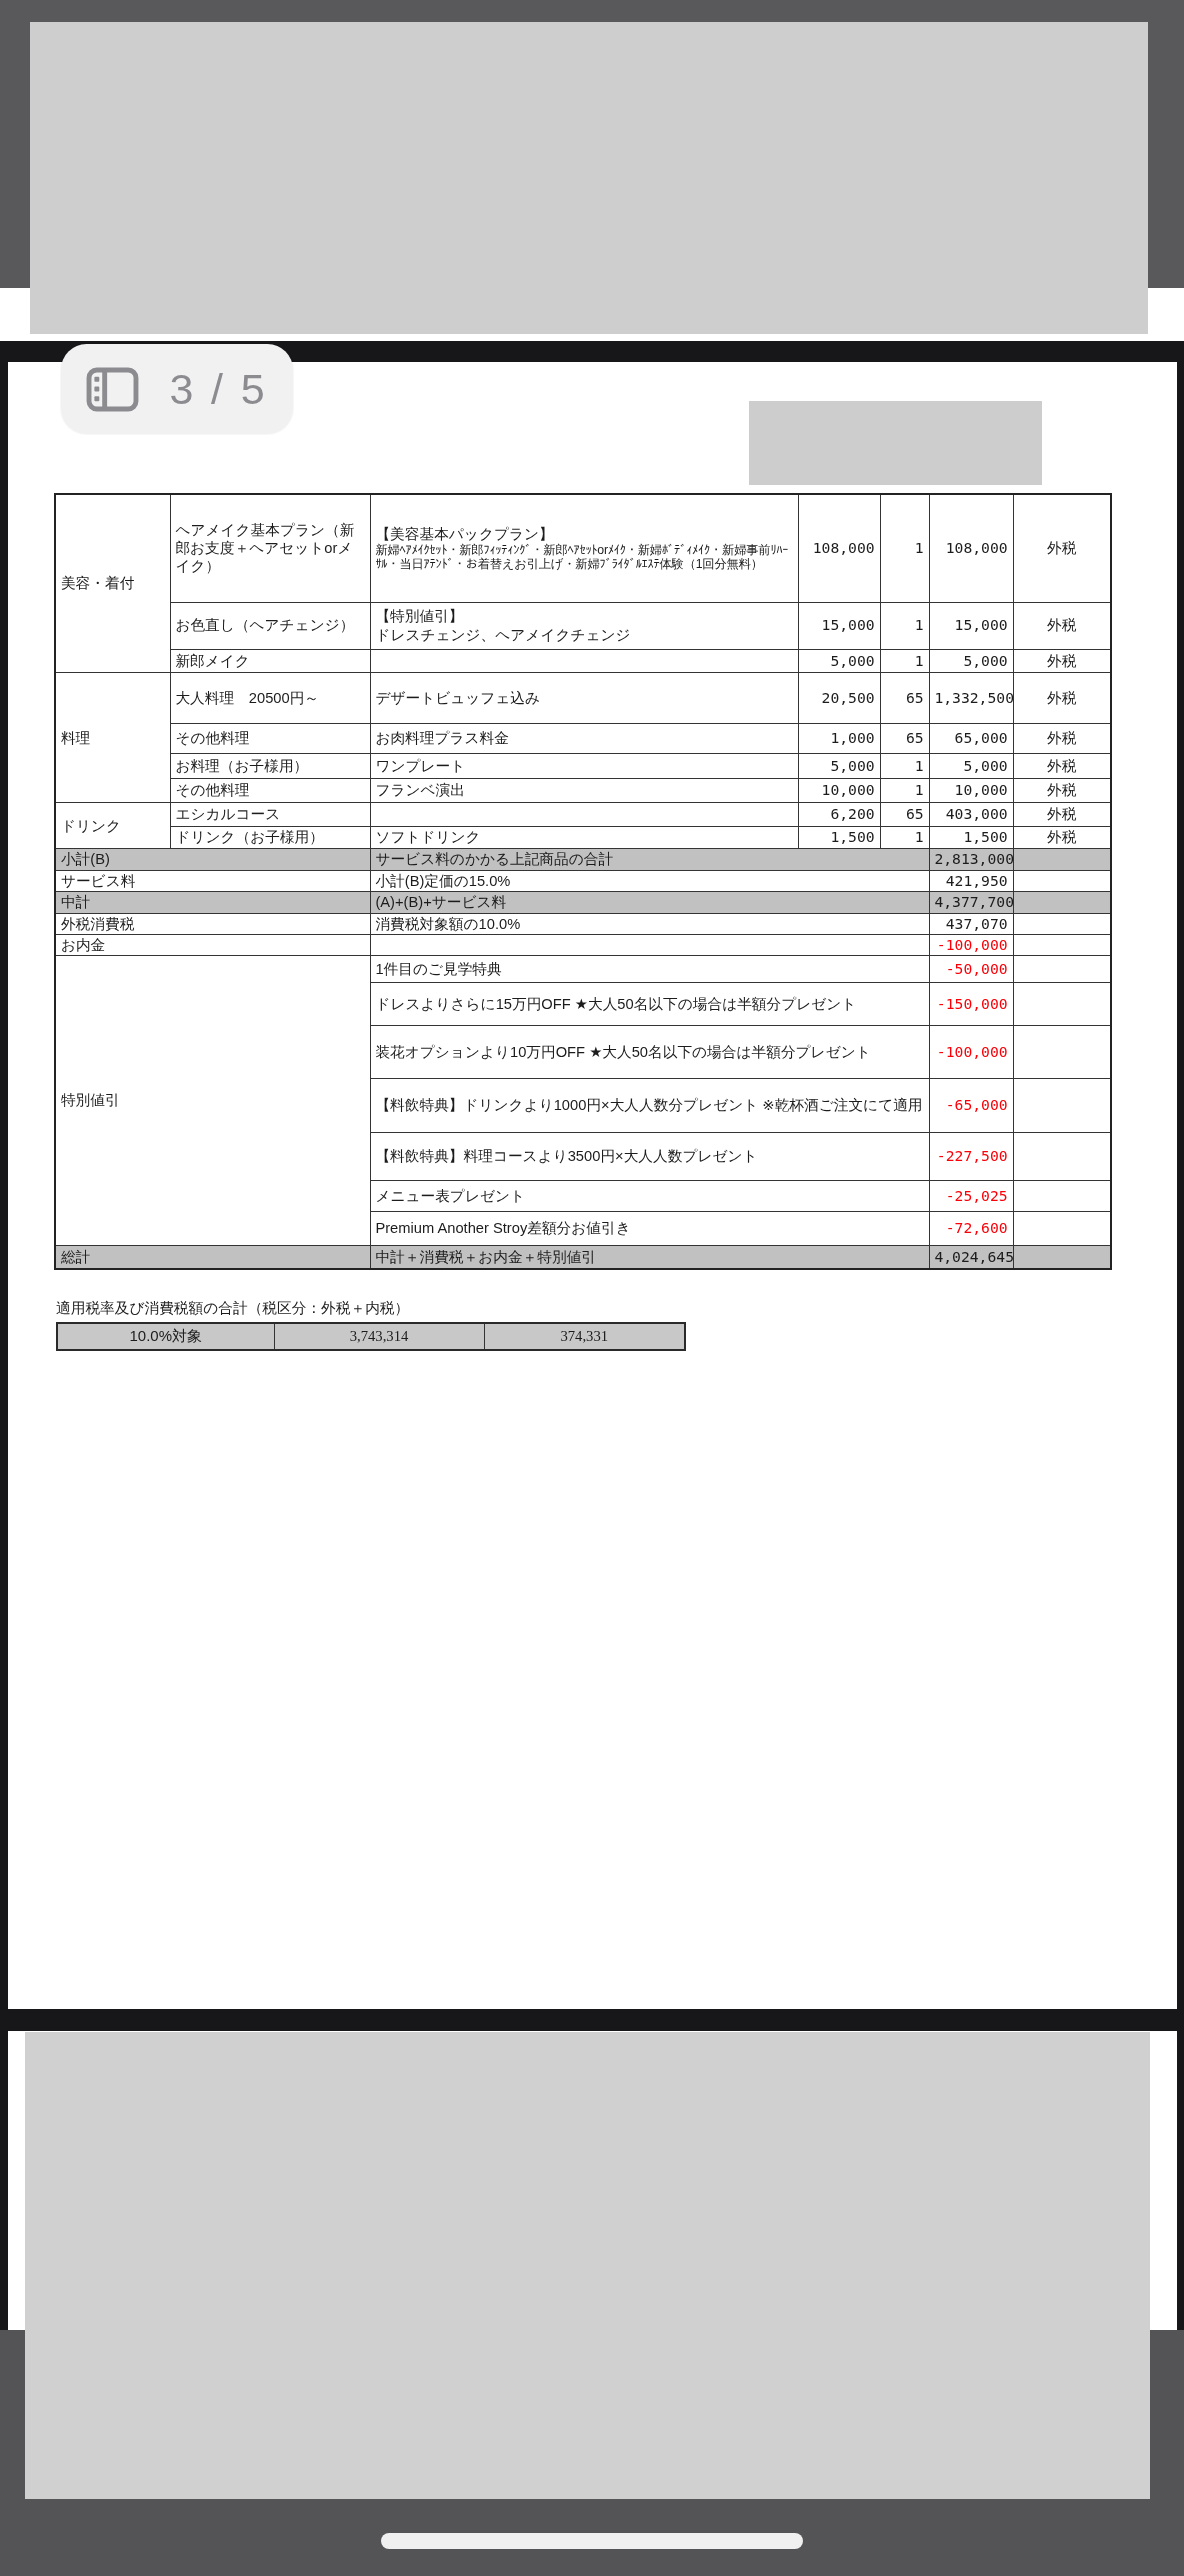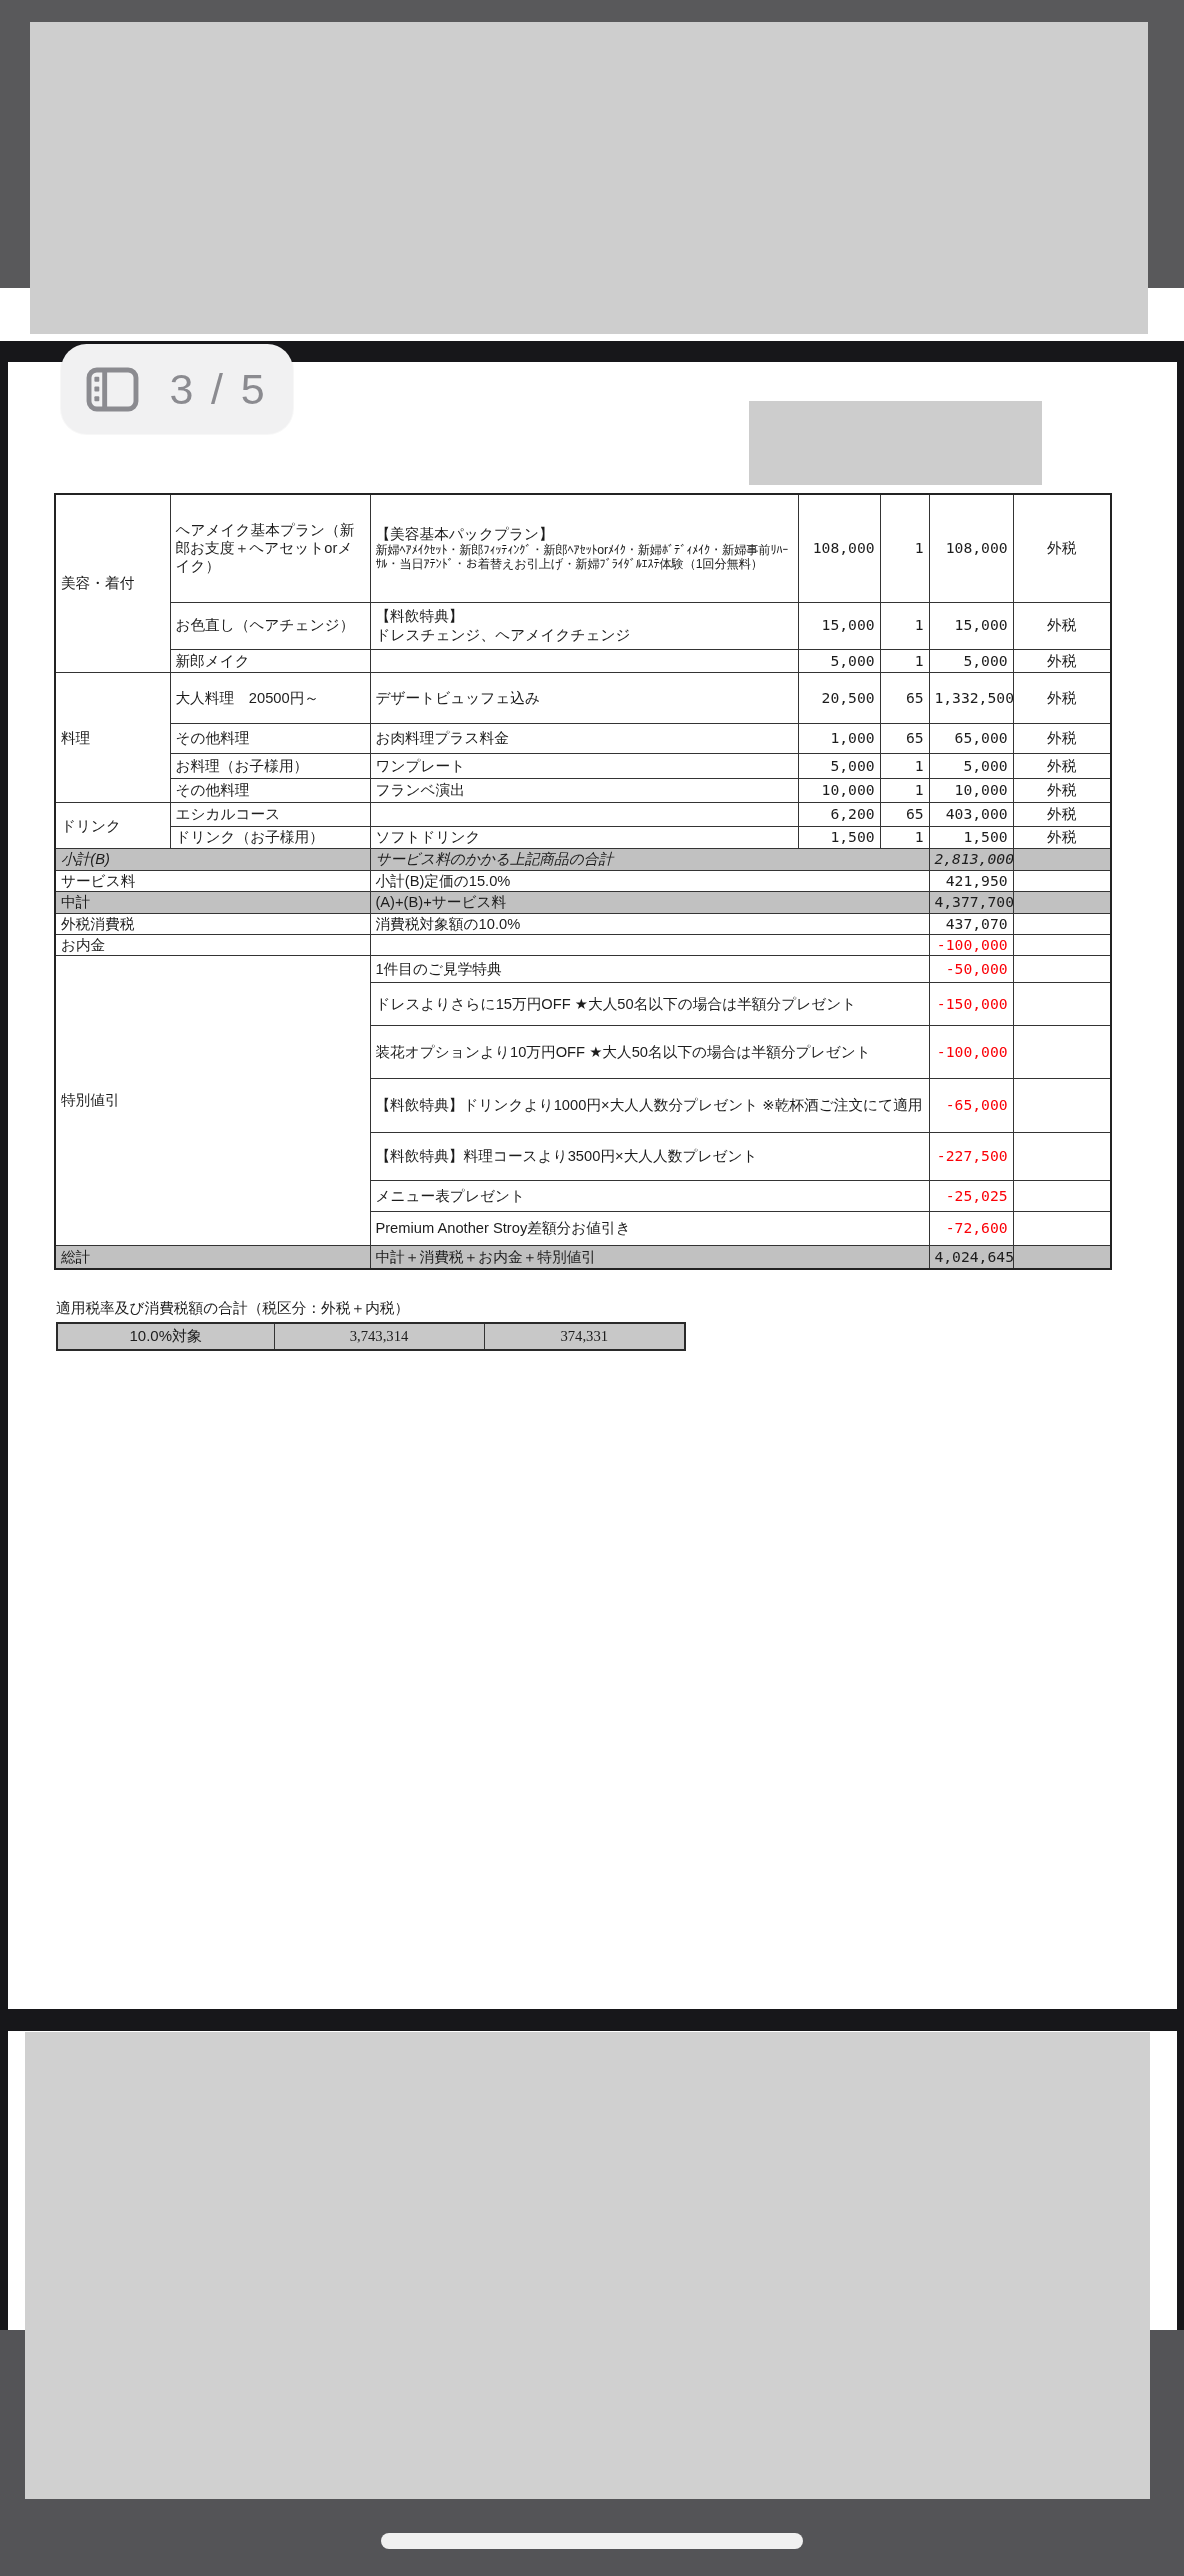--- a/index.html
+++ b/index.html
@@ -104,21 +104,21 @@
               <div class="small-line">新婦ﾍｱﾒｲｸｾｯﾄ・新郎ﾌｨｯﾃｨﾝｸﾞ・新郎ﾍｱｾｯﾄorﾒｲｸ・新婦ﾎﾞﾃﾞｨﾒｲｸ・新婦事前ﾘﾊｰｻﾙ・当日ｱﾃﾝﾄﾞ・お着替えお引上げ・新婦ﾌﾞﾗｲﾀﾞﾙｴｽﾃ体験（1回分無料）</div>
             </td>
             <td class="num">108,000</td>
             <td class="num">1</td>
             <td class="num">108,000</td>
             <td class="taxc">外税</td>
           </tr>
           <tr style="height: 47px;">
             <td class="item">お色直し（ヘアチェンジ）</td>
             <td class="desc">
-              <div>【料飲特典】</div>
+              <div>【特別値引】</div>
               <div>ドレスチェンジ、ヘアメイクチェンジ</div>
             </td>
             <td class="num">15,000</td>
             <td class="num">1</td>
             <td class="num">15,000</td>
             <td class="taxc">外税</td>
           </tr>
           <tr style="height: 23.6px; padding-left: 48px;">
             <td class="item">新郎メイク</td>
             <td class="desc"></td>
@@ -180,21 +180,21 @@
           <tr style="height: 22.6px;">
             <td class="item">ドリンク（お子様用）</td>
             <td class="desc">
               <div>ソフトドリンク</div>
             </td>
             <td class="num">1,500</td>
             <td class="num">1</td>
             <td class="num">1,500</td>
             <td class="taxc">外税</td>
           </tr>
-          <tr style="height: 17.7px; font-style: italic;">
+          <tr style="height: 17.7px;">
             <td class="label gray-band" colspan="2">小計(B)</td>
             <td class="desc gray-band" colspan="3">サービス料のかかる上記商品の合計</td>
             <td class="num gray-band">2,813,000</td>
             <td class="taxc gray-band"></td>
           </tr>
           <tr style="height: 17.7px;">
             <td class="label" colspan="2">サービス料</td>
             <td class="desc" colspan="3">小計(B)定価の15.0%</td>
             <td class="num">421,950</td>
             <td class="taxc"></td>

